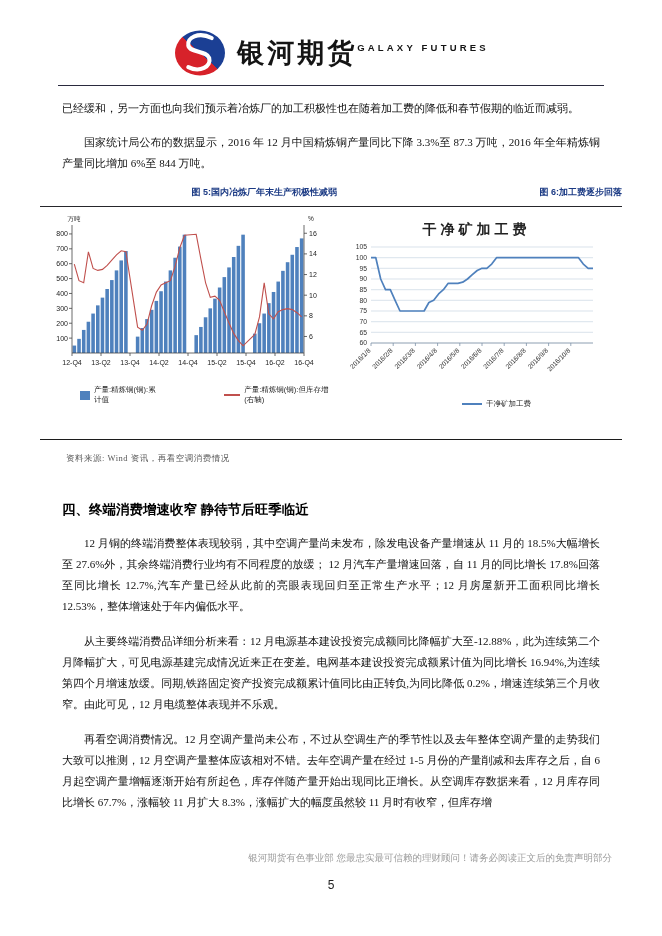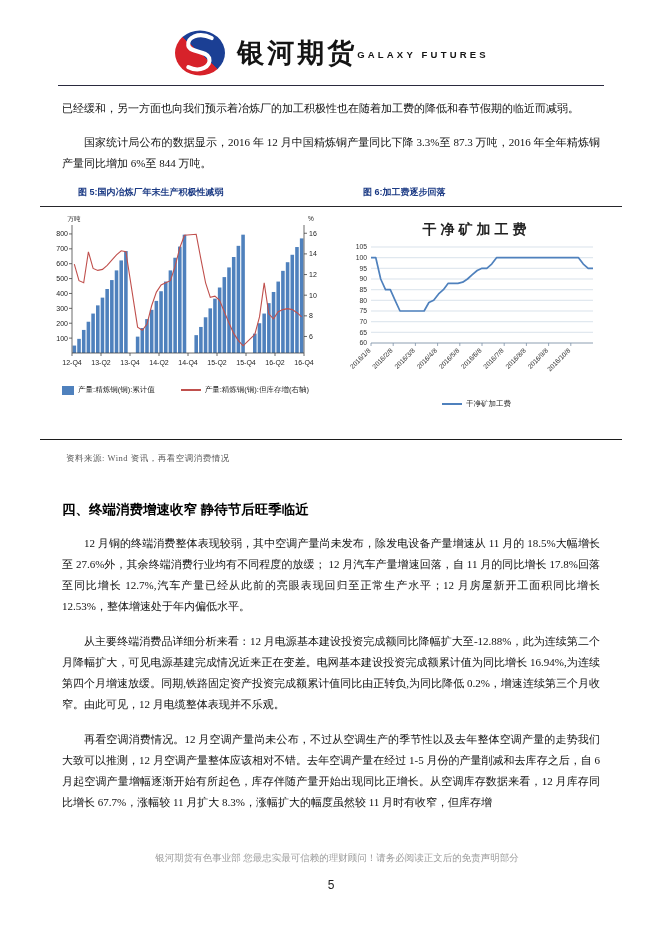--- a/index.html
+++ b/index.html
@@ -4,51 +4,51 @@
 <style>
   html,body{margin:0;padding:0;background:#e8e8e8;}
   .page{
     position:relative;width:662px;height:936px;margin:0 auto;background:#ffffff;
     font-family:"Liberation Serif","DejaVu Serif",serif;color:#111;overflow:hidden;
   }
   
   .header{padding-top:28px;display:flex;justify-content:center;align-items:center;gap:10px;}
   .brand{display:flex;flex-direction:row;line-height:1;}
   .brand-cn{font-family:"Liberation Sans","DejaVu Sans",sans-serif;font-weight:bold;font-size:27px;letter-spacing:3px;color:#141414;}
-  .brand-en{font-family:"Liberation Sans","DejaVu Sans",sans-serif;font-weight:bold;font-size:9.5px;letter-spacing:3.2px;color:#141414;margin-top:10px;}
+  .brand-en{font-family:"Liberation Sans","DejaVu Sans",sans-serif;font-weight:bold;font-size:9.5px;letter-spacing:3.2px;color:#141414;margin-top:3px;}
   .header-rule{border-top:1.6px solid #2a2a3e;margin:7px 58px 0 58px;}
   
   .content{margin:0 62px;}
   .content p{font-size:11px;line-height:21px;text-align:justify;margin:0;}
   .p-indent{text-indent:2em;}
   .intro-p1{margin-top:12px !important;}
   .intro-p2{margin-top:13px !important;}
   
-  .cap-row{display:flex;margin:12px 40px 0 62px;}
+  .cap-row{display:flex;margin:12px 40px 0 62px;text-align:right;}
   .cap{flex:1;font-family:"Liberation Sans","DejaVu Sans",sans-serif;font-weight:bold;font-size:9px;color:#1b3a84;}
   .cap.left{padding-left:16px;}
   .cap.right{padding-left:26px;}
   .fig-rule-top{border-top:1.8px solid #26262b;margin:7px 40px 0 40px;}
   .fig-rule-bottom{border-top:1.5px solid #1c1c1c;margin:0 40px;}
   
   .charts-row{display:flex;height:232px;margin:0 40px;align-items:flex-start;}
   .figcell{flex:1;display:flex;flex-direction:column;align-items:center;padding-top:4px;}
   .figcell svg{display:block;}
   .fig6-title{font-family:"Liberation Serif","DejaVu Serif",serif;font-weight:bold;font-size:14px;color:#222;letter-spacing:4px;margin:10px 0 0 0;}
   .legend-row{display:flex;justify-content:center;gap:26px;margin-top:2px;}
-  .legend-item{display:flex;align-items:center;gap:4px;font-family:"Liberation Sans","DejaVu Sans",sans-serif;font-size:7.5px;color:#222;}
+  .legend-item{display:flex;align-items:center;gap:4px;font-family:"Liberation Sans","DejaVu Sans",sans-serif;font-size:7.5px;color:#222;margin-left:40px;}
   .sw-rect{width:12px;height:9px;display:inline-block;}
   .sw-line{width:20px;height:2px;display:inline-block;}
   
   .source-note{margin:13px 62px 0 66px;font-size:8.5px;color:#595959;letter-spacing:0.5px;}
   
   .section-title{margin:36px 62px 4px 62px;font-family:"Liberation Sans","DejaVu Sans",sans-serif;font-weight:bold;font-size:13.5px;color:#000;}
   .section p{margin-top:14px !important;}
   
-  .footer{position:absolute;left:62px;right:50px;top:852px;display:flex;justify-content:center;
+  .footer{position:absolute;left:62px;right:50px;top:852px;display:flex;justify-content:flex-end;
     font-family:"Liberation Sans","DejaVu Sans",sans-serif;font-size:9.5px;color:#9b9b9b;}
   .page-num{position:absolute;left:0;right:0;top:878px;text-align:center;font-family:"Liberation Sans","DejaVu Sans",sans-serif;font-size:12px;color:#222;}
 </style>
 </head>
 <body>
 
 <div class="page">
 
   <div class="header">
     <svg width="54" height="50" viewBox="0 0 64 60" aria-hidden="true">

